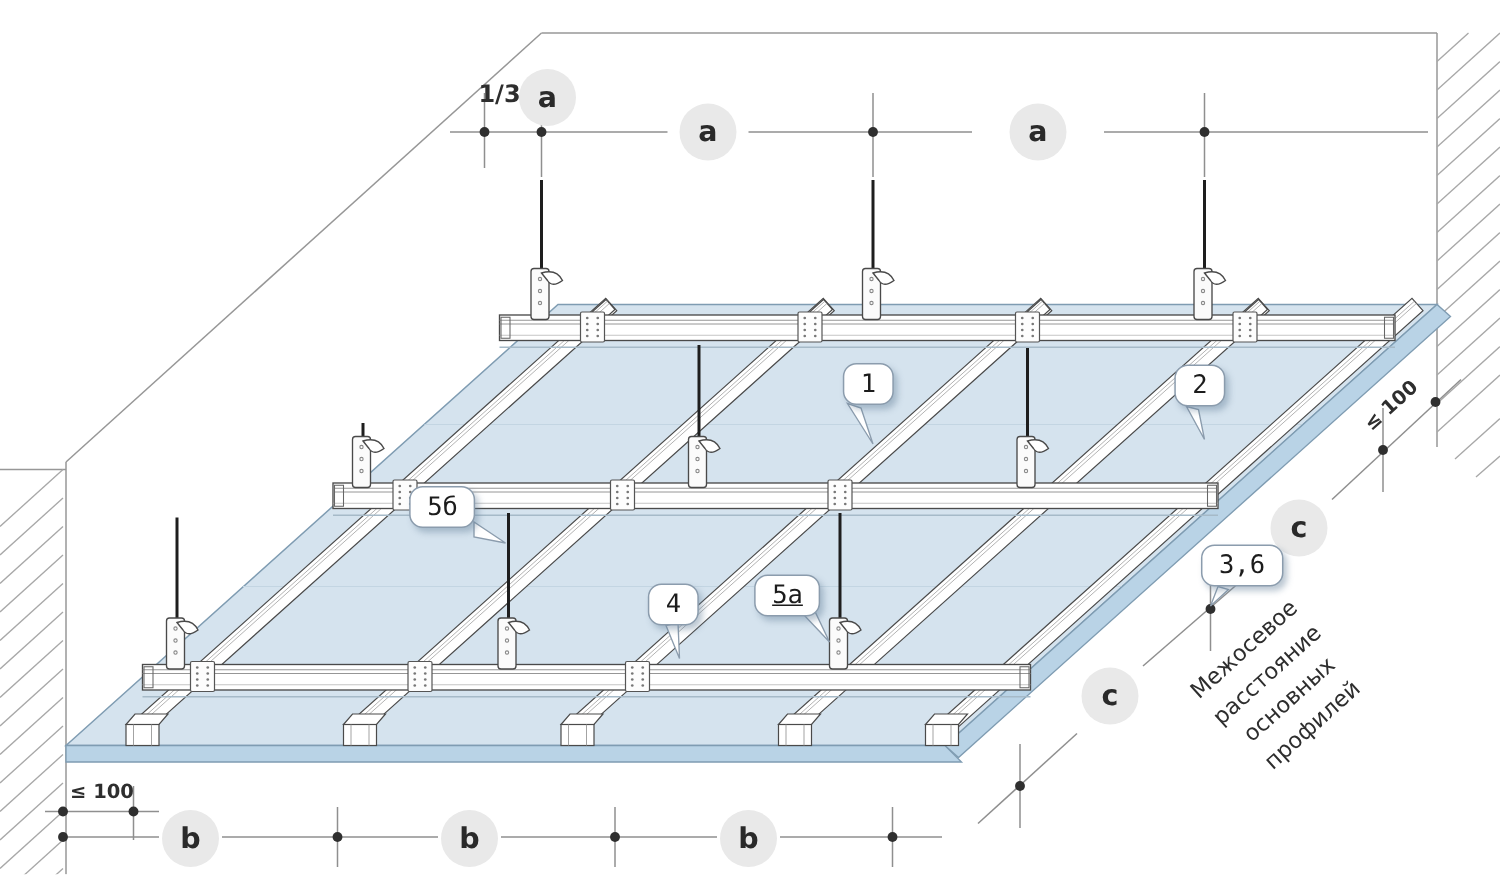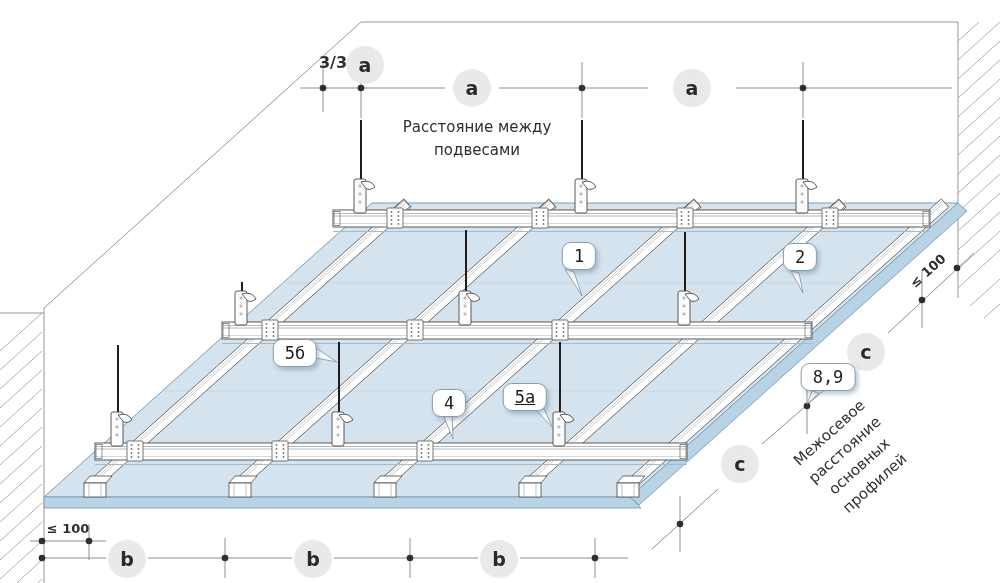--- a/index.html
+++ b/index.html
@@ -356,25 +356,23 @@
       <div class="axis-marker" style="left: 365px; top: 65px;">a</div>
       <div class="axis-marker" style="left: 472px; top: 88px;">a</div>
       <div class="axis-marker" style="left: 692px; top: 88px;">a</div>
       <div class="axis-marker" style="left: 127px; top: 559px;">b</div>
       <div class="axis-marker" style="left: 313px; top: 559px;">b</div>
       <div class="axis-marker" style="left: 499px; top: 559px;">b</div>
       <div class="axis-marker" style="left: 740px; top: 464px;">c</div>
       <div class="axis-marker" style="left: 866px; top: 352px;">c</div>
       <div class="callout" style="left: 579px; top: 256px;">1</div>
       <div class="callout" style="left: 800px; top: 257px;">2</div>
-      <div class="callout" style="left: 295px; top: 353px; text-align: center;">5б</div>
+      <div class="callout" style="left: 295px; top: 338px; text-align: center;">5б</div>
       <div class="callout" style="left: 449px; top: 403px;">4</div>
       <div class="callout" style="left: 525px; top: 397px; text-decoration: underline;">5a</div>
-      <div class="callout" style="left: 828px; top: 377px;">8,9</div>
-      <div class="lbl bold" style="left: 333px; top: 63px; font-size: 16px;">3/3</div>
-      <div class="lbl" style="left: 477px; top: 138px; font-size: 15px;">Расстояние между
-подвесами</div>
+      <div class="callout" style="left: 828px; top: 377px;">3,6</div>
+      <div class="lbl bold" style="left: 333px; top: 63px; font-size: 16px;">1/3</div>
       <div class="lbl bold" style="left: 68px; top: 529px; font-size: 13px;">≤ 100</div>
       <div class="lbl bold" style="left: 928px; top: 271px; font-size: 13px; transform: translate(-50%, -50%) rotate(-42deg);">≤ 100</div>
       <div class="lbl" style="left: 852px; top: 458px; font-size: 15px; transform: translate(-50%, -50%) rotate(-42deg);">Межосевое расстояние
 основных профилей</div>
     </div>
 </div>
 
 </body></html>

